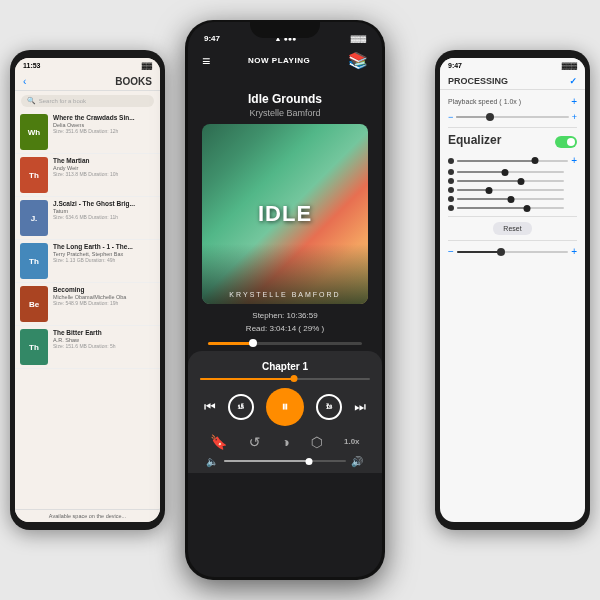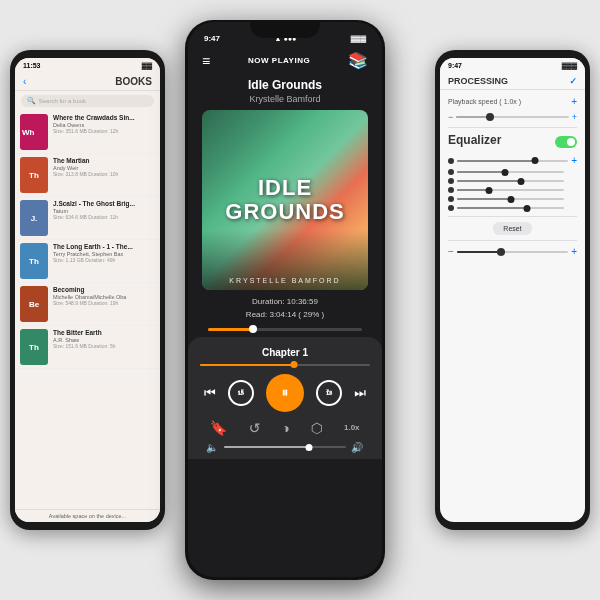--- a/index.html
+++ b/index.html
@@ -233,21 +233,21 @@
       text-align: center;
       margin-top: 30px;
       letter-spacing: 2px;
       text-transform: uppercase;
     }
     .now-playing-title {
       text-align: center;
       font-size: 12px;
       font-weight: 700;
       color: white;
-      margin: 2px 0 2px;
+      margin: 16px 0 2px;
     }
     .now-playing-author {
       text-align: center;
       font-size: 9px;
       color: #aaa;
       margin-bottom: 6px;
     }
     .duration-info {
       text-align: center;
       font-size: 8px;
@@ -592,21 +592,21 @@
         <span class="back-arrow">‹</span>
         <span class="books-title">BOOKS</span>
       </div>
       <div class="search-bar">
         <span>🔍</span>
         <span style="font-size:6px;color:#aaa;">Search for a book</span>
       </div>
       <div class="book-list">
 
       <div class="book-item">
-      <div class="book-thumb" style="background:#be185d;border-radius:3px;display:flex;align-items:center;">
+      <div class="book-thumb" style="background:#4d7c0f;border-radius:3px;display:flex;align-items:center;justify-content:center;">
         <span style="font-size:8px;color:white;font-weight:700;text-align:center;padding:2px;">Wh</span>
       </div>
       <div class="book-info">
         <div class="book-name">Where the Crawdads Sin...</div>
         <div class="book-author">Delia Owens</div>
         <div class="book-meta">Size: 351.6 MB  Duration: 12h</div>
       </div>
     </div>
           <div class="book-item">
       <div class="book-thumb" style="background:#c44b2c;border-radius:3px;display:flex;align-items:center;justify-content:center;">
@@ -678,28 +678,27 @@
         <span class="now-playing">NOW PLAYING</span>
         <span class="book-icon">📚</span>
       </div>
 
       <div class="now-playing-title">Idle Grounds</div>
       <div class="now-playing-author">Krystelle Bamford</div>
 
       <div class="book-cover-container">
         <div class="book-cover-overlay">
           <div class="book-cover-title-big">IDLE</div>
-          <div class="book-cover-title-big">GROUNDS</div>
           <div class="cover-tree"></div>
           <div class="book-cover-author-small" style="position:absolute;bottom:6px;left:0;right:0;">KRYSTELLE BAMFORD</div>
         </div>
       </div>
 
       <div class="duration-info">
-        <div>Duration: 10:36:59</div>
+        <div>Stephen: 10:36:59</div>
         <div>Read: 3:04:14 ( 29% )</div>
       </div>
 
       <div class="progress-bar-container">
         <div class="progress-bar-fill"></div>
         <div class="progress-dot"></div>
       </div>
 
       <div class="player-section">
         <div class="chapter-label">Chapter 1</div>

